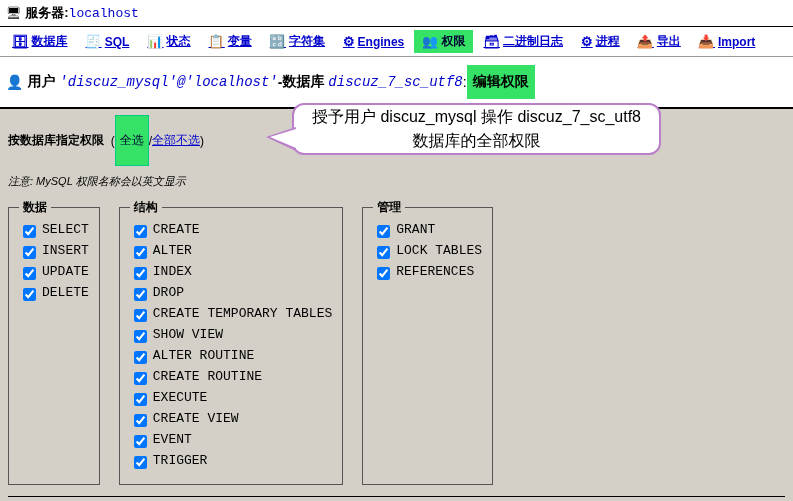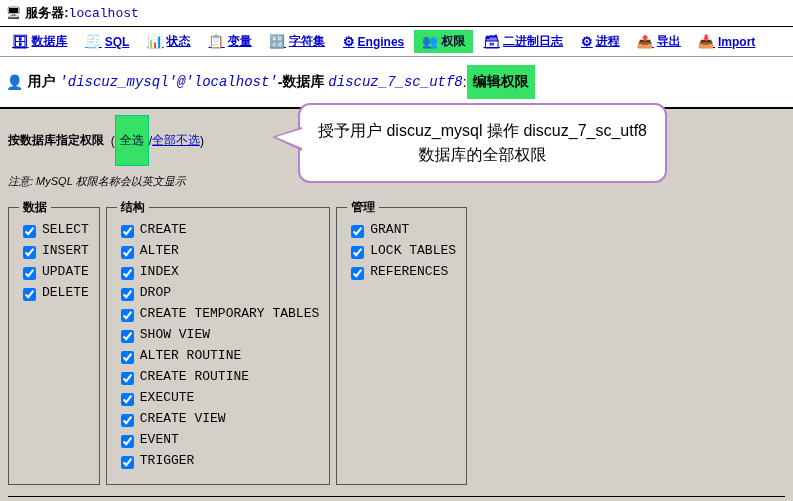--- a/index.html
+++ b/index.html
@@ -15,26 +15,26 @@
 .title-row .uicon{margin-right:4px}
 .title-row .bold{font-weight:bold}
 .mono{color:#0000cc;font-family:Liberation Mono, monospace;font-style:italic}
 .hl{background:#36e265;padding:8px 6px;font-weight:bold}
 .main{background:#d4d0c8;border-top:2px solid #000;padding:0 8px 50px 8px;position:relative}
 .fs-row{display:flex;align-items:center;padding:6px 0 4px 0}
 .fs-legend{font-weight:bold}
 .link{color:#0000cc;cursor:pointer}
 .link.sel{background:#36e265;color:#003;border:1px solid #0c8;border-radius:0;padding:16px 4px}
 .note{font-style:italic;font-size:11px;margin:4px 0 10px 0}
-.groups{display:flex;gap:6px}
+.groups{display:flex;gap:19px}
 fieldset{border:1px solid #555;padding:4px 10px 10px 10px;margin:0;display:inline-block}
 legend{font-weight:bold;padding:0 4px}
 .cb-row{display:flex;align-items:flex-start;margin:2px 0;font-family:Courier,monospace;font-size:13px}
 .cb-row input{margin-right:6px}
-.callout{position:absolute;left:298px;top:-6px;background:#fff;border:2px solid #b97fc9;border-radius:12px;padding:14px 18px;font-size:16px;line-height:24px;text-align:center;z-index:5}
+.callout{position:absolute;left:292px;top:-6px;background:#fff;border:2px solid #b97fc9;border-radius:12px;padding:0 18px;font-size:16px;line-height:24px;text-align:center;z-index:5}
 .callout .tail{position:absolute;left:-28px;top:22px;width:0;height:0;border-top:10px solid transparent;border-bottom:14px solid transparent;border-right:30px solid #b97fc9}
 .callout .tail2{position:absolute;left:-24px;top:24px;width:0;height:0;border-top:8px solid transparent;border-bottom:11px solid transparent;border-right:26px solid #fff}
 .footer{position:absolute;left:8px;right:8px;bottom:4px;border-top:1px solid #000;padding-top:6px;display:flex;justify-content:flex-end}
 .go-btn{background:#36e265;border:1px solid #000;padding:4px 22px;cursor:pointer;font-size:13px}
 </style>
 </head>
 <body>
 
 <div class="top-row">
   <span class="icon">🖥</span>

